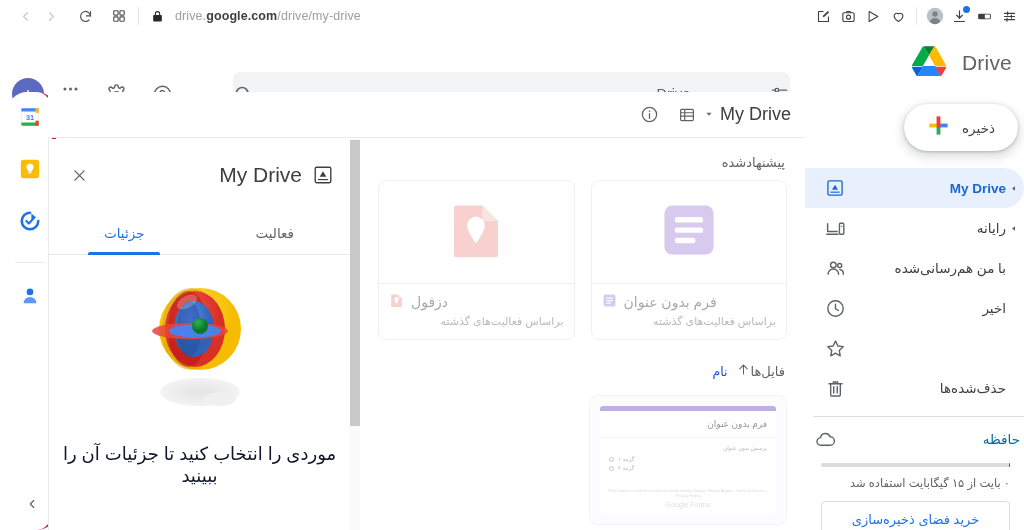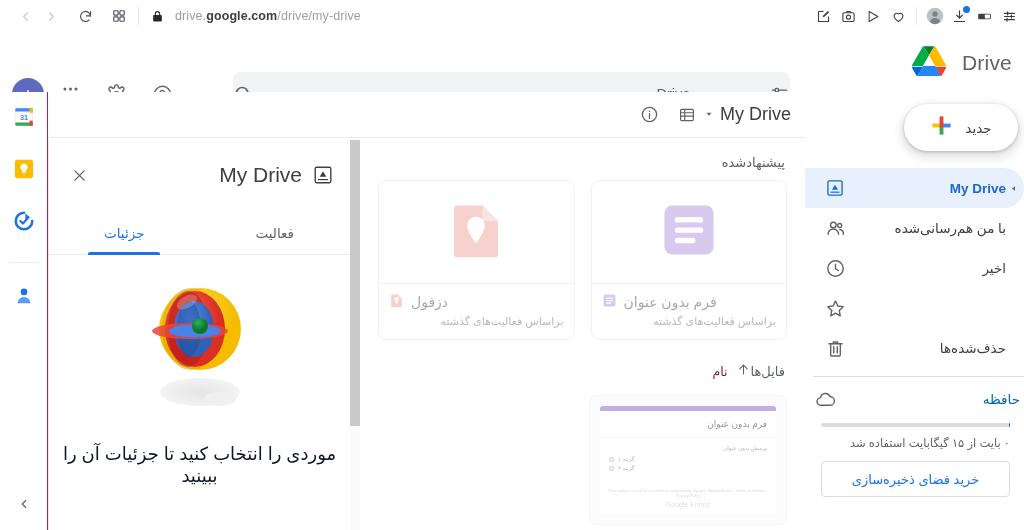--- a/index.html
+++ b/index.html
@@ -76,23 +76,23 @@
     width:40px;height:40px;border-radius:50%;display:flex;align-items:center;justify-content:center;
     color:#5f6368;
   }
   .acct-avatar {
     width:32px;height:32px;border-radius:50%;background:#5c6bc0;color:#fff;
     display:flex;align-items:center;justify-content:center;font-size:15px;margin-left:4px;
   }
 
   
   .rail {
-    position:absolute; left:0; top:92px; width:48px; height:438px;
-    background:#fff; border-right:1px solid #be185d;
-    display:flex; flex-direction:column; align-items:center; padding-top:14px;
+    position:absolute; left:8px; top:92px; width:48px; height:438px;
+    background:#fff; border-right:4px solid #be185d;
+    display:flex; flex-direction:column; align-items:center; padding-top:14px;border-radius:19px;
   }
   .rail-ico { width:22px;height:22px;margin-bottom:30px; }
   .rail-collapse {
     position:absolute; bottom:10px; left:0; width:48px; height:32px;
     display:flex;align-items:center;justify-content:center; color:#5f6368;
   }
   .rail-div { width:30px; height:1px; background:#e8eaed; }
 
   
   .toolbar {
@@ -147,21 +147,21 @@
     opacity:.45;
   }
   .sugg-thumb { height:102px; display:flex; align-items:center; justify-content:center; }
   .sugg-foot { border-top:1px solid #e0e0e0; padding:9px 10px 11px 10px; }
   .sugg-name { display:flex; flex-direction:row-reverse; align-items:center; justify-content:flex-start; gap:7px; font-size:14px; color:#3c4043;}
   .sugg-sub { font-size:11px; color:#5f6368; text-align:right; margin-top:4px; }
 
   .files-hdr { display:flex; align-items:center; margin-top:22px; padding:0 2px; }
   .files-hdr .lbl { font-size:13px; color:#5f6368; }
   .files-hdr .sort { margin-left:auto; display:flex; align-items:center; gap:8px; flex-direction:row-reverse;}
-  .files-hdr .sort .t { font-size:12.5px; color:#7f1d1d; }
+  .files-hdr .sort .t { font-size:12.5px; color:#1d4ed8; }
 
   .file-grid { display:flex; gap:16px; margin-top:14px; }
   .file-card {
     width:198px; border:1px solid #e8eaed; border-radius:8px; overflow:hidden;
     background:#faf8fd; padding:10px; opacity:.55;
   }
   .form-thumb { background:#fff; border-radius:3px; overflow:hidden; }
   .form-topbar { height:5px; background:#8e6fd0; }
   .ft-title { background:#fff; padding:8px 9px; font-size:9px; color:#3c4043; text-align:right; border-bottom:1px solid #eee;}
   .ft-q { background:#fff; padding:7px 9px 9px 9px; }
@@ -606,41 +606,57 @@
     <div class="new-btn">
       <span>
         <svg width="23" height="23" viewBox="0 0 24 24">
           <rect x="10" y="2.5" width="4" height="8" fill="#ea4335"></rect>
           <rect x="10" y="13.5" width="4" height="8" fill="#34a853"></rect>
           <rect x="2.5" y="10" width="8" height="4" fill="#fbbc04"></rect>
           <rect x="13.5" y="10" width="8" height="4" fill="#4285f4"></rect>
           <rect x="10" y="10" width="4" height="4" fill="#ea4335"></rect>
         </svg>
       </span>
-      <span class="lbl">جدید</span>
+      <span class="lbl">ذخیره</span>
     </div>
 
     <div class="rnav-list">
 
       <div class="rnav-item active">
         <span class="ic">
           <svg width="20" height="20" viewBox="0 0 24 24" fill="none" stroke="currentColor" stroke-width="1.6">
             <rect x="3.5" y="3.5" width="17" height="17" rx="1.6"></rect>
             <path d="M12 8l3.6 6H8.4z" fill="currentColor" stroke="none"></path>
             <path d="M6.5 17h11" stroke-width="1.4"></path>
           </svg>
         </span>
         <span class="lb">My Drive</span>
         <span class="arrow">
           <svg width="9" height="9" viewBox="0 0 24 24" fill="currentColor">
               <path d="M16 6l-8 6 8 6z"></path>
             </svg>
         </span>
       </div>
 
+      <div class="rnav-item">
+        <span class="ic">
+          <svg width="21" height="21" viewBox="0 0 24 24" fill="none" stroke="currentColor" stroke-width="1.6" stroke-linecap="round" stroke-linejoin="round">
+            <path d="M3 6.5v9H14"></path>
+              <path d="M2 18.5h13"></path>
+            <rect x="16.5" y="6" width="5" height="12.5" rx="1"></rect>
+            <path d="M19 9.5h.01"></path>
+          </svg>
+        </span>
+        <span class="lb">رایانه</span>
+        <span class="arrow">
+          <svg width="9" height="9" viewBox="0 0 24 24" fill="currentColor">
+              <path d="M16 6l-8 6 8 6z"></path>
+            </svg>
+        </span>
+      </div>
 
       <div class="rnav-item">
         <span class="ic">
           <svg width="21" height="21" viewBox="0 0 24 24" fill="none" stroke="currentColor" stroke-width="1.6" stroke-linecap="round" stroke-linejoin="round">
             <circle cx="9.5" cy="8" r="3.2"></circle>
             <path d="M3.5 18.5a6 6 0 0 1 12 0"></path>
             <circle cx="16.8" cy="8.6" r="2.3"></circle>
             <path d="M17 13.2a5 5 0 0 1 4 5.3"></path>
           </svg>
         </span>

